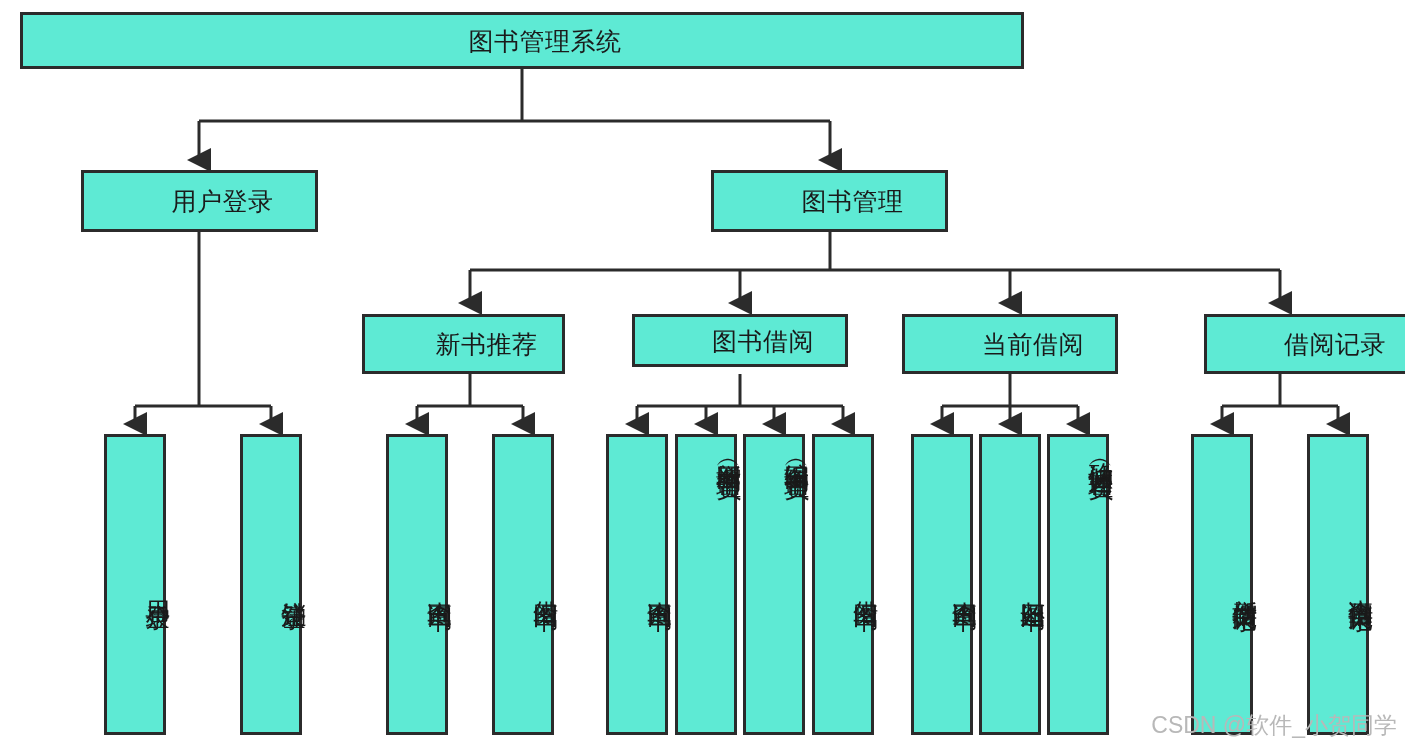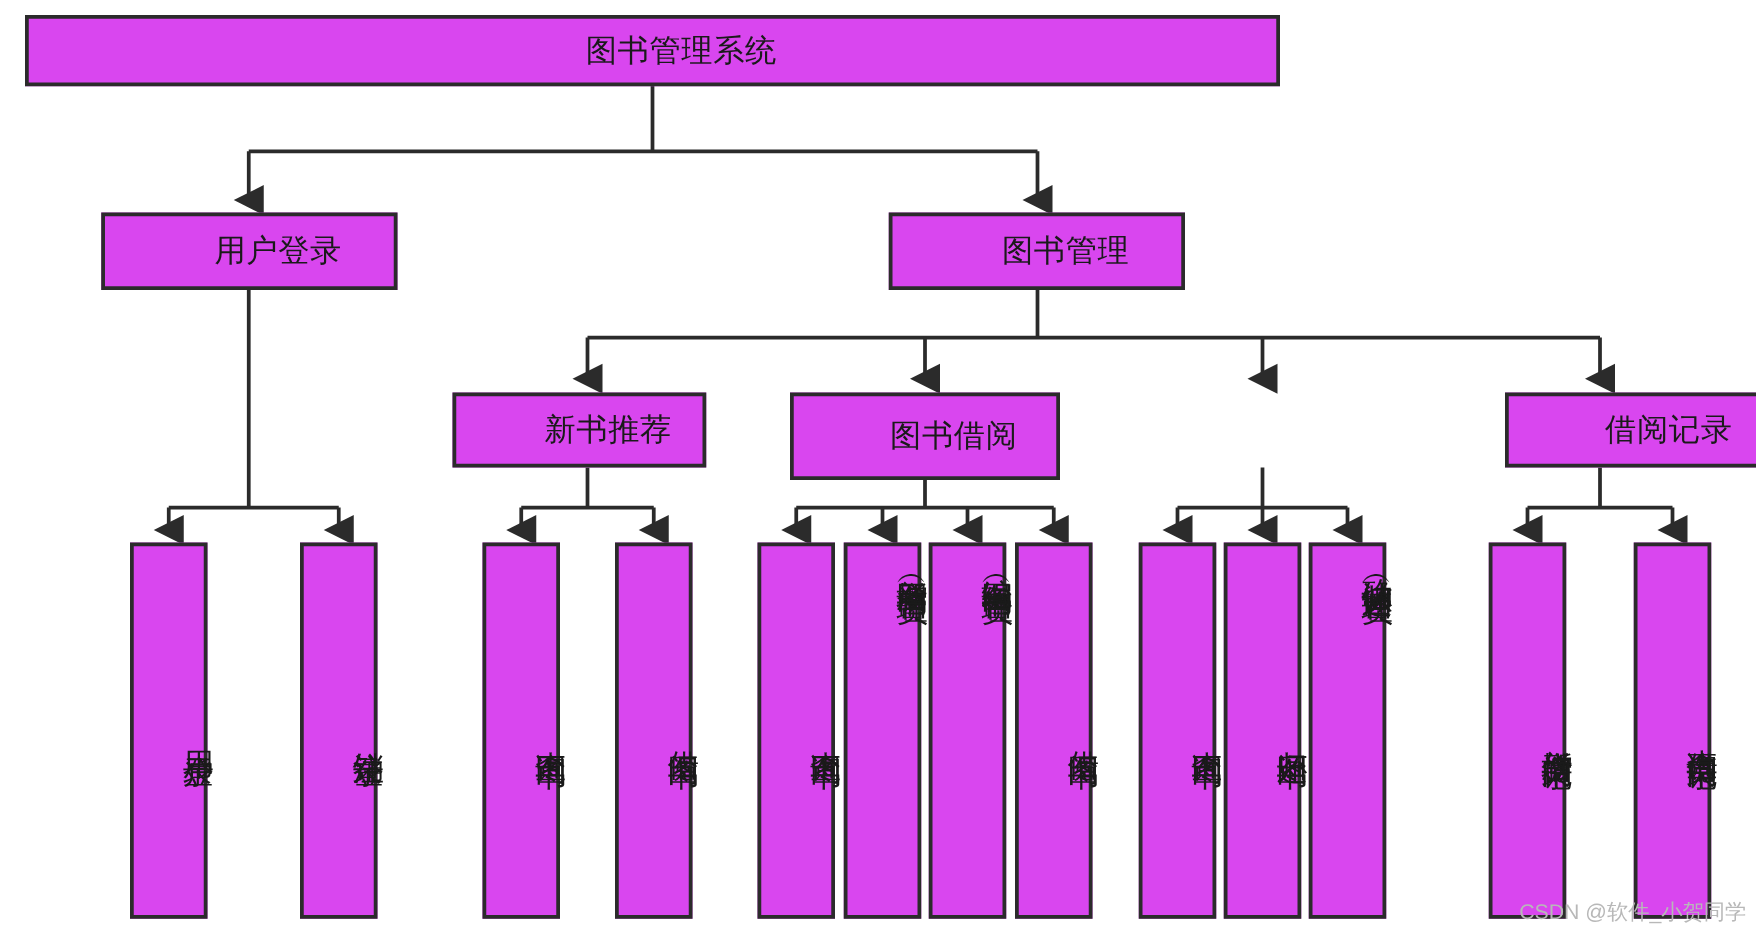--- a/index.html
+++ b/index.html
@@ -21,21 +21,21 @@
     position: absolute;
     left: 0;
     top: 0;
     width: 1405px;
     height: 747px;
     pointer-events: none;
   }
   .node {
     position: absolute;
     box-sizing: border-box;
-    background: #d946ef;
+    background: #5eead4;
     border: 3px solid #2b2b2b;
     display: flex;
     align-items: center;
     justify-content: center;
     color: #1a1a1a;
     z-index: 2;
     padding-left: 46px;
   }
   .node .lbl {
     display: block;
@@ -64,21 +64,21 @@
     white-space: nowrap;
   }
   .node.v.mid {
     align-items: center;
     padding-top: 0;
   }
   #watermark {
     position: absolute;
     right: 8px;
     bottom: 6px;
-    font-size: 17px;
+    font-size: 23px;
     color: #b8b8b8;
     white-space: nowrap;
     z-index: 5;
   }
 </style>
 </head>
 <body>
 
 <div id="canvas">
 
@@ -140,22 +140,25 @@
   <div class="node h" style="left:81px; top:170px; width:237px; height:62px;">
     <span class="lbl">用户登录</span>
   </div>
   <div class="node h" style="left:711px; top:170px; width:237px; height:62px;justify-content:center;">
     <span class="lbl">图书管理</span>
   </div>
 
   <div class="node h" style="left:362px; top:314px; width:203px; height:60px;">
     <span class="lbl">新书推荐</span>
   </div>
-  <div class="node h" style="left:632px; top:314px; width:216px; height:70px;">
+  <div class="node h" style="left:632px; top:314px; width:216px; height:53px;">
     <span class="lbl">图书借阅</span>
+  </div>
+  <div class="node h" style="left:902px; top:314px; width:216px; height:60px;">
+    <span class="lbl">当前借阅</span>
   </div>
   <div class="node h" style="left:1204px; top:314px; width:216px; height:60px;">
     <span class="lbl">借阅记录</span>
   </div>
 
   <div class="node v mid" style="left:104px; top:434px; width:62px; height:301px;">
     <span class="lbl">用户登录</span>
   </div>
   <div class="node v mid" style="left:240px; top:434px; width:62px; height:301px;">
     <span class="lbl">注销登录</span>

